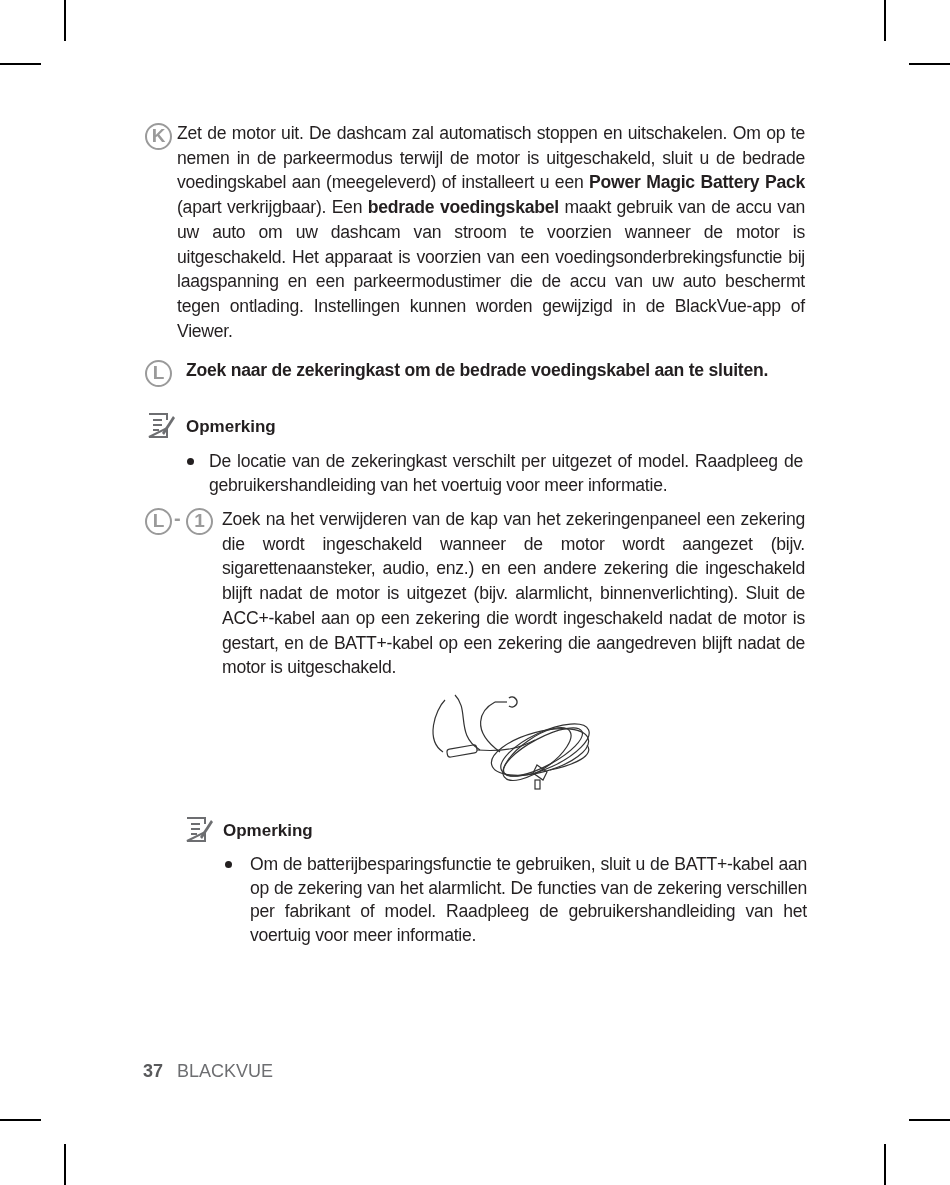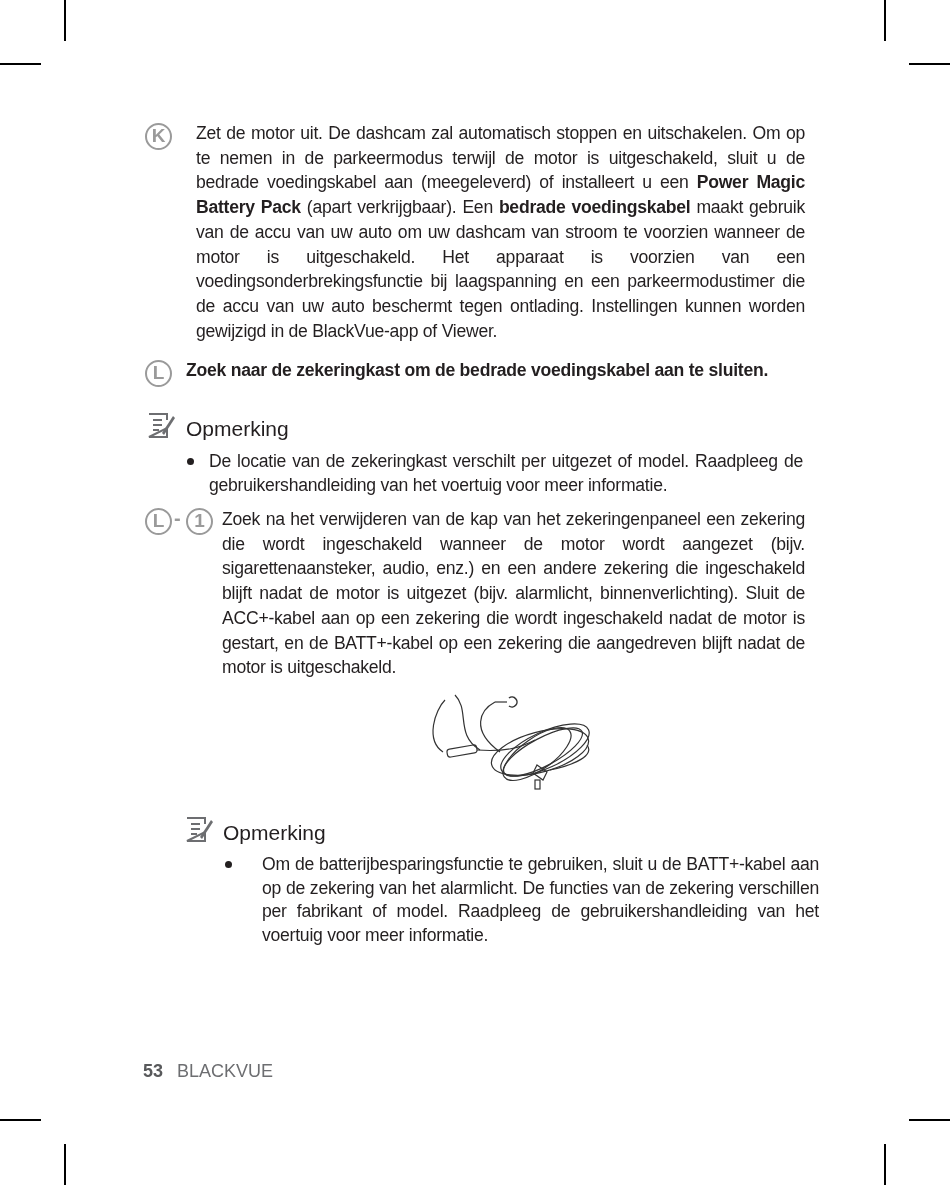--- a/index.html
+++ b/index.html
@@ -5,42 +5,42 @@
   html, body { margin: 0; padding: 0; background: #ffffff; }
   body { width: 950px; height: 1185px; position: relative; overflow: hidden;
          font-family: "Liberation Sans", sans-serif; color: #231f20; }
   .crop { position: absolute; background: #000; }
   .step { position: absolute; left: 145px; width: 660px; }
   .badge { position: absolute; left: 0; top: 0; width: 27px; height: 27px; border-radius: 50%;
            border: 2.5px solid #9a9a9a; box-sizing: border-box; color: #9a9a9a;
            font-weight: bold; font-size: 19px; line-height: 22px; text-align: center; }
   .dash { position: absolute; top: 5px; color: #9a9a9a; font-weight: bold; font-size: 20px; }
   .para { font-size: 17.6px; line-height: 24.7px; text-align: justify; letter-spacing: -0.25px; }
-  .note-head { position: absolute; font-weight: normal; font-size: 21px; }
+  .note-head { position: absolute; font-weight: bold; font-size: 17px; }
   .note-icon { position: absolute; }
   .bullet { position: absolute; font-size: 17.6px; line-height: 23.5px; text-align: justify; letter-spacing: -0.25px; }
   .bullet-dot { position: absolute; width: 7px; height: 7px; border-radius: 50%; background: #231f20; }
   .footer { position: absolute; left: 143px; top: 1061px; font-size: 18px; color: #6d6e71; }
   .footer .num { font-weight: bold; color: #58595b; margin-right: 14px; }
 </style>
 </head>
 <body>
 
 <div class="crop" style="left:64px;top:0;width:2px;height:41px;"></div>
 <div class="crop" style="left:0;top:63px;width:41px;height:2px;"></div>
 <div class="crop" style="left:884px;top:0;width:2px;height:41px;"></div>
 <div class="crop" style="left:909px;top:63px;width:41px;height:2px;"></div>
 <div class="crop" style="left:64px;top:1144px;width:2px;height:41px;"></div>
 <div class="crop" style="left:0;top:1119px;width:41px;height:2px;"></div>
 <div class="crop" style="left:884px;top:1144px;width:2px;height:41px;"></div>
 <div class="crop" style="left:909px;top:1119px;width:41px;height:2px;"></div>
 
 <div class="step" style="top:121px;">
   <div class="badge" style="top:2px;">K</div>
-  <div class="para" style="margin-left:51px;">
+  <div class="para" style="margin-left:32px;">
     <span>Zet de motor uit. De dashcam zal automatisch stoppen en uitschakelen. Om op te nemen in de parkeermodus terwijl de motor is uitgeschakeld, sluit u de bedrade voedingskabel aan (meegeleverd) of installeert u een </span><b>Power Magic Battery Pack</b><span> (apart verkrijgbaar). Een </span><b>bedrade voedingskabel</b><span> maakt gebruik van de accu van uw auto om uw dashcam van stroom te voorzien wanneer de motor is uitgeschakeld. Het apparaat is voorzien van een voedingsonderbrekingsfunctie bij laagspanning en een parkeermodustimer die de accu van uw auto beschermt tegen ontlading. Instellingen kunnen worden gewijzigd in de BlackVue-app of Viewer.</span>
   </div>
 </div>
 
 <div class="step" style="top:358px;">
   <div class="badge" style="top:2px;">L</div>
   <div class="para" style="margin-left:41px;font-weight:bold;">Zoek naar de zekeringkast om de bedrade voedingskabel aan te sluiten.</div>
 </div>
 
 <div class="note-icon" style="left:147px;top:412px;">
@@ -86,17 +86,17 @@
   <svg width="30" height="28" viewBox="0 0 30 28">
     <path d="M2 2 H20 V8 M20 16 V25 H2 Z" fill="none" stroke="#6d6e71" stroke-width="2"></path>
     <line x1="6" y1="8" x2="15" y2="8" stroke="#6d6e71" stroke-width="2"></line>
     <line x1="6" y1="13" x2="15" y2="13" stroke="#6d6e71" stroke-width="2"></line>
     <line x1="6" y1="18" x2="12" y2="18" stroke="#6d6e71" stroke-width="2"></line>
     <path d="M15 21 L26 4 L28 6 L17 23 Z" fill="#6d6e71"></path>
   </svg>
 </div>
 <div class="note-head" style="left:223px;top:821px;">Opmerking</div>
 <div class="bullet-dot" style="left:225px;top:861px;"></div>
-<div class="bullet" style="left:262px;top:853px;width:557px;">Om de batterijbesparingsfunctie te gebruiken, sluit u de BATT+-kabel aan op de zekering van het alarmlicht. De functies van de zekering verschillen per fabrikant of model. Raadpleeg de gebruikershandleiding van het voertuig voor meer informatie.</div>
+<div class="bullet" style="left:250px;top:853px;width:557px;">Om de batterijbesparingsfunctie te gebruiken, sluit u de BATT+-kabel aan op de zekering van het alarmlicht. De functies van de zekering verschillen per fabrikant of model. Raadpleeg de gebruikershandleiding van het voertuig voor meer informatie.</div>
 
 <div class="footer">
-  <span class="num">53</span><span>BLACKVUE</span>
+  <span class="num">37</span><span>BLACKVUE</span>
 </div>
 
 </body></html>

